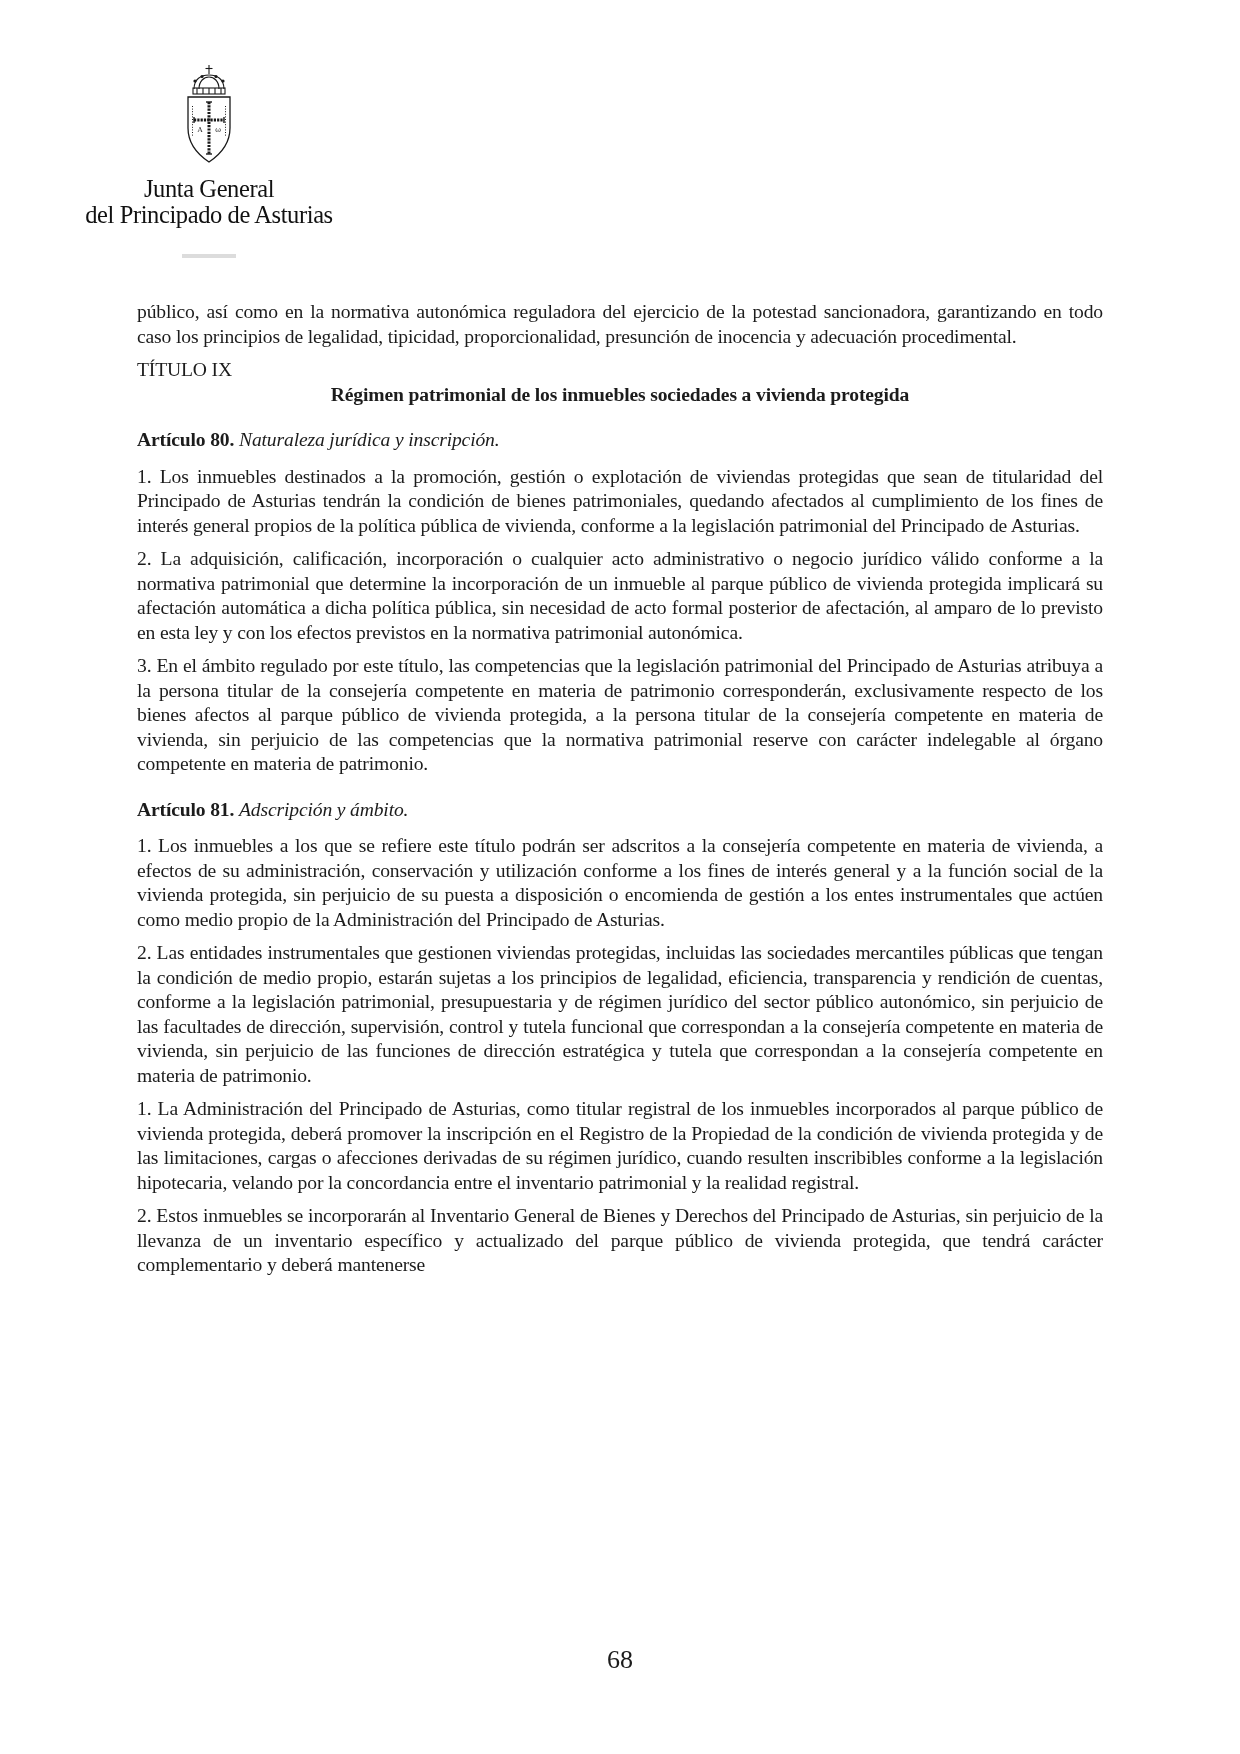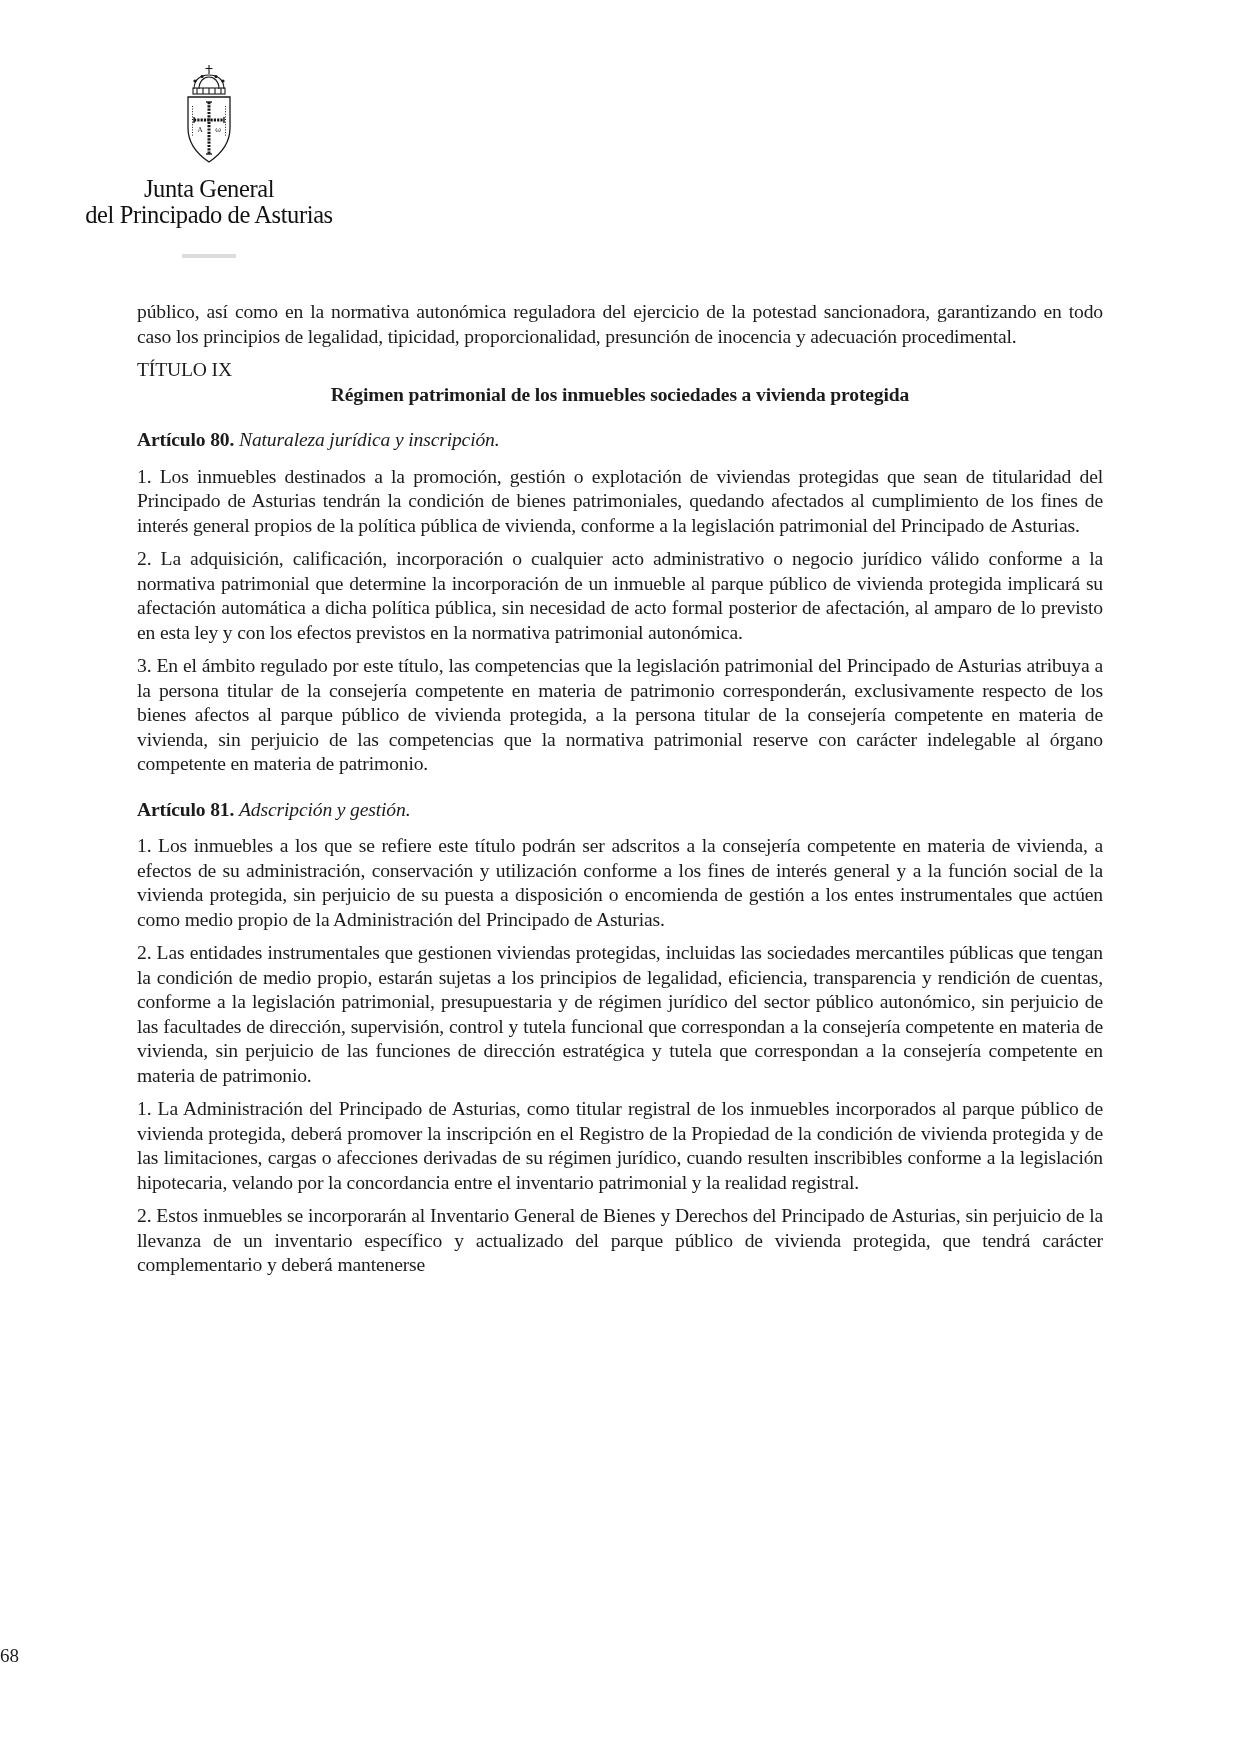--- a/index.html
+++ b/index.html
@@ -59,22 +59,22 @@
     text-align:left;
   }
   .doc-body p.article-heading strong{font-weight:bold;}
   .doc-body p.article-heading em{font-style:italic;}
 
   
   .footer{
     position:absolute;
     left:0;right:0;
     top:1645px;
-    text-align:left;
-    font-size:19px;
+    text-align:center;
+    font-size:26px;
   }
 </style>
 </head>
 <body>
 
 <div class="page">
 
   <div class="header">
     <svg class="coat-of-arms" width="56" height="102" viewBox="0 0 56 102" fill="none" stroke="#1a1a1a" stroke-width="1.1">
 
@@ -116,21 +116,21 @@
   </div>
 
   <div class="doc-body" id="doc-body">
       <p>público, así como en la normativa autonómica reguladora del ejercicio de la potestad sancionadora, garantizando en todo caso los principios de legalidad, tipicidad, proporcionalidad, presunción de inocencia y adecuación procedimental.</p>
       <p class="center-title">TÍTULO IX</p>
       <p class="center-title-bold">Régimen patrimonial de los inmuebles sociedades a vivienda protegida</p>
       <p class="article-heading"><strong>Artículo 80. </strong><em>Naturaleza jurídica y inscripción.</em></p>
       <p>1. Los inmuebles destinados a la promoción, gestión o explotación de viviendas protegidas que sean de titularidad del Principado de Asturias tendrán la condición de bienes patrimoniales, quedando afectados al cumplimiento de los fines de interés general propios de la política pública de vivienda, conforme a la legislación patrimonial del Principado de Asturias.</p>
       <p>2. La adquisición, calificación, incorporación o cualquier acto administrativo o negocio jurídico válido conforme a la normativa patrimonial que determine la incorporación de un inmueble al parque público de vivienda protegida implicará su afectación automática a dicha política pública, sin necesidad de acto formal posterior de afectación, al amparo de lo previsto en esta ley y con los efectos previstos en la normativa patrimonial autonómica.</p>
       <p>3. En el ámbito regulado por este título, las competencias que la legislación patrimonial del Principado de Asturias atribuya a la persona titular de la consejería competente en materia de patrimonio corresponderán, exclusivamente respecto de los bienes afectos al parque público de vivienda protegida, a la persona titular de la consejería competente en materia de vivienda, sin perjuicio de las competencias que la normativa patrimonial reserve con carácter indelegable al órgano competente en materia de patrimonio.</p>
-      <p class="article-heading"><strong>Artículo 81. </strong><em>Adscripción y gestión.</em></p>
+      <p class="article-heading"><strong>Artículo 81. </strong><em>Adscripción y ámbito.</em></p>
       <p>1. Los inmuebles a los que se refiere este título podrán ser adscritos a la consejería competente en materia de vivienda, a efectos de su administración, conservación y utilización conforme a los fines de interés general y a la función social de la vivienda protegida, sin perjuicio de su puesta a disposición o encomienda de gestión a los entes instrumentales que actúen como medio propio de la Administración del Principado de Asturias.</p>
       <p>2. Las entidades instrumentales que gestionen viviendas protegidas, incluidas las sociedades mercantiles públicas que tengan la condición de medio propio, estarán sujetas a los principios de legalidad, eficiencia, transparencia y rendición de cuentas, conforme a la legislación patrimonial, presupuestaria y de régimen jurídico del sector público autonómico, sin perjuicio de las facultades de dirección, supervisión, control y tutela funcional que correspondan a la consejería competente en materia de vivienda, sin perjuicio de las funciones de dirección estratégica y tutela que correspondan a la consejería competente en materia de patrimonio.</p>
       <p>1. La Administración del Principado de Asturias, como titular registral de los inmuebles incorporados al parque público de vivienda protegida, deberá promover la inscripción en el Registro de la Propiedad de la condición de vivienda protegida y de las limitaciones, cargas o afecciones derivadas de su régimen jurídico, cuando resulten inscribibles conforme a la legislación hipotecaria, velando por la concordancia entre el inventario patrimonial y la realidad registral.</p>
       <p>2. Estos inmuebles se incorporarán al Inventario General de Bienes y Derechos del Principado de Asturias, sin perjuicio de la llevanza de un inventario específico y actualizado del parque público de vivienda protegida, que tendrá carácter complementario y deberá mantenerse</p>
     </div>
 
   <div class="footer">
     <span>68</span>
   </div>
 

